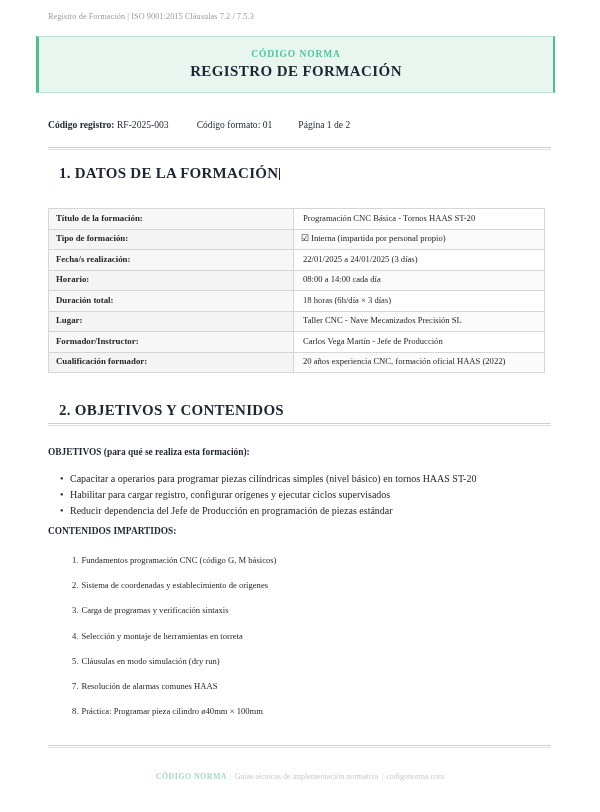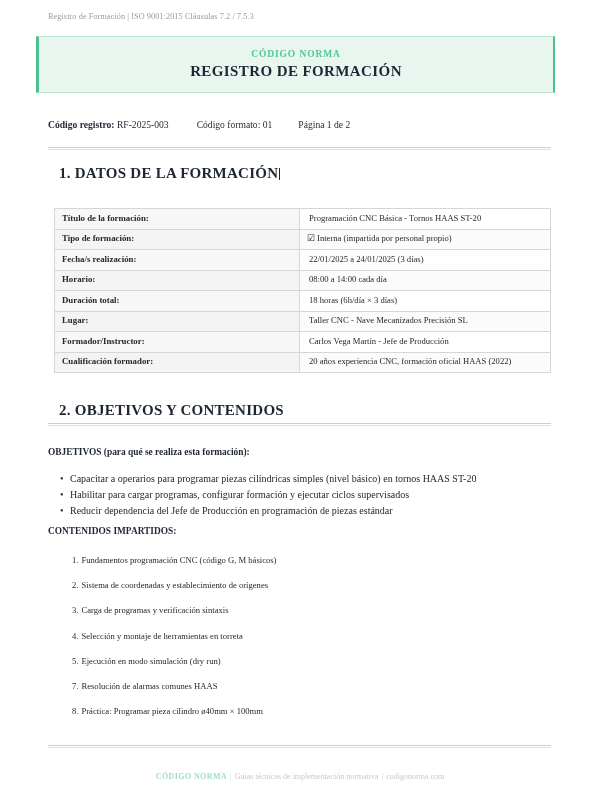--- a/index.html
+++ b/index.html
@@ -117,21 +117,20 @@
   }
 
   
   .data-table {
     position: absolute;
     top: 208px;
     left: 48px;
     width: 497px;
     border-collapse: collapse;
     table-layout: fixed;
-    margin-left: 6px;
   }
   .data-table td {
     border: 1px solid #d6d6d6;
     height: 20.5px;
     padding: 0 7px;
     font-size: 8.6px;
     color: #25272b;
     vertical-align: middle;
     line-height: 1.1;
     overflow: hidden;
@@ -276,32 +275,32 @@
   </table>
 
   <div class="section-heading s2">2. OBJETIVOS Y CONTENIDOS</div>
 
   <div class="rule r2"></div>
 
   <div class="block-label obj">OBJETIVOS (para qué se realiza esta formación):</div>
 
   <ul class="bullets">
     <li>Capacitar a operarios para programar piezas cilíndricas simples (nivel básico) en tornos HAAS ST-20</li>
-    <li>Habilitar para cargar programas, configurar formación y ejecutar ciclos supervisados</li>
+    <li>Habilitar para cargar registro, configurar orígenes y ejecutar ciclos supervisados</li>
     <li>Reducir dependencia del Jefe de Producción en programación de piezas estándar</li>
   </ul>
 
   <div class="block-label cont">CONTENIDOS IMPARTIDOS:</div>
 
   <ol class="numbered">
     <li><span class="num">1.</span><span>Fundamentos programación CNC (código G, M básicos)</span></li>
     <li><span class="num">2.</span><span>Sistema de coordenadas y establecimiento de orígenes</span></li>
     <li><span class="num">3.</span><span>Carga de programas y verificación sintaxis</span></li>
     <li><span class="num">4.</span><span>Selección y montaje de herramientas en torreta</span></li>
-    <li><span class="num">5.</span><span>Ejecución en modo simulación (dry run)</span></li>
+    <li><span class="num">5.</span><span>Cláusulas en modo simulación (dry run)</span></li>
     <li><span class="num">7.</span><span>Resolución de alarmas comunes HAAS</span></li>
     <li><span class="num">8.</span><span>Práctica: Programar pieza cilindro ø40mm × 100mm</span></li>
   </ol>
 
   <div class="rule r3"></div>
 
   <div class="footer">
     <span class="fbrand">CÓDIGO NORMA</span><span class="sep">|</span><span>Guías técnicas de implementación normativa</span><span class="sep">|</span><span>codigonorma.com</span>
   </div>
 

